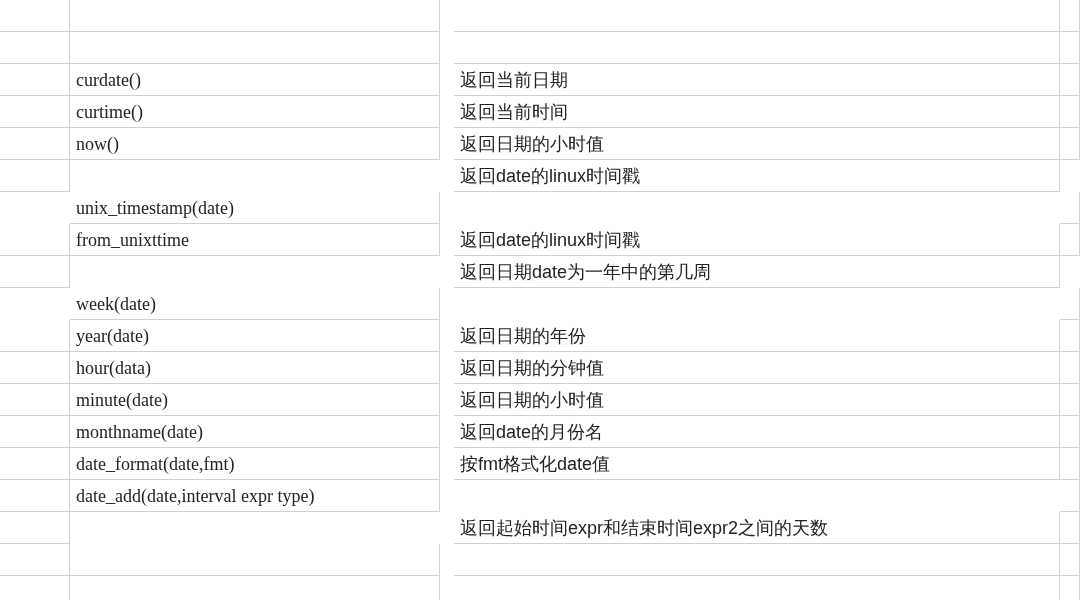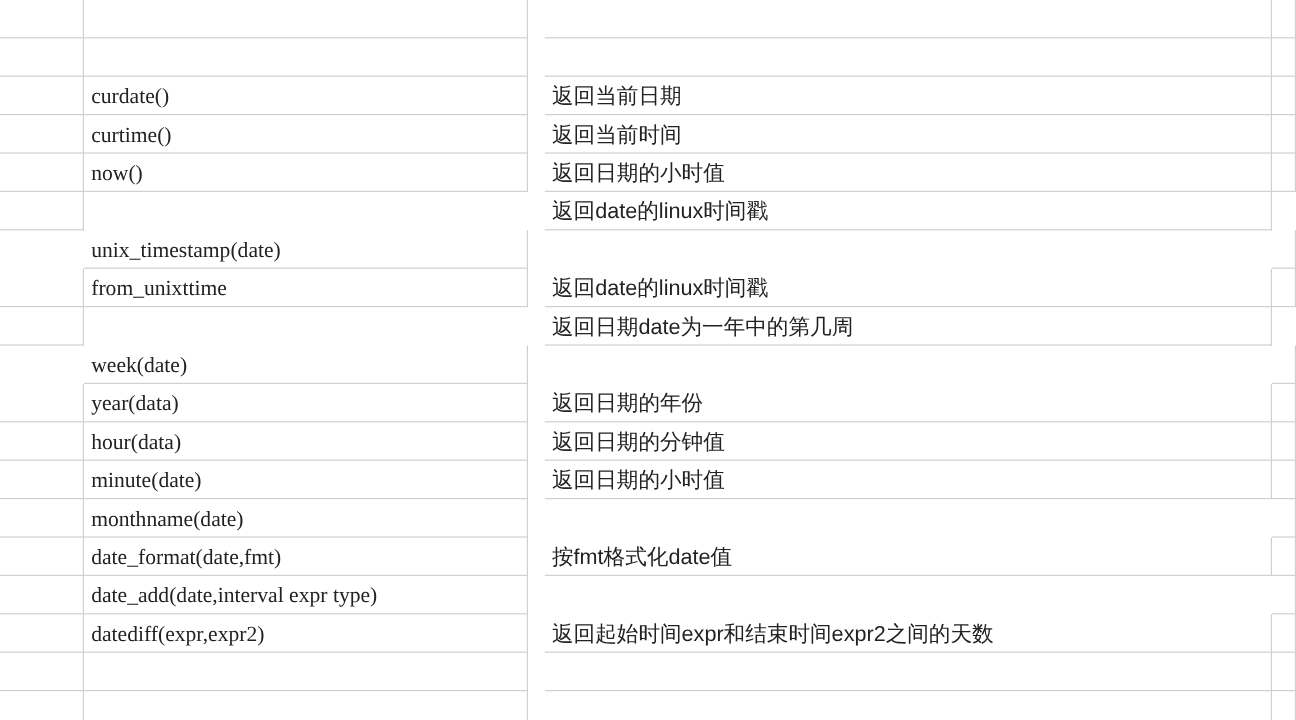--- a/index.html
+++ b/index.html
@@ -59,43 +59,43 @@
     <div class="cell colD"></div>
     <div class="cell colA"></div>
     <div class="cell colB">from_unixttime</div>
     <div class="cell colC">返回date的linux时间戳</div>
     <div class="cell colD"></div>
     <div class="cell colA"></div>
     <div class="cell colC">返回日期date为一年中的第几周</div>
     <div class="cell colB">week(date)</div>
     <div class="cell colD"></div>
     <div class="cell colA"></div>
-    <div class="cell colB">year(data)</div>
+    <div class="cell colB">year(date)</div>
     <div class="cell colC">返回日期的年份</div>
     <div class="cell colD"></div>
     <div class="cell colA"></div>
     <div class="cell colB">hour(data)</div>
     <div class="cell colC">返回日期的分钟值</div>
     <div class="cell colD"></div>
     <div class="cell colA"></div>
     <div class="cell colB">minute(date)</div>
     <div class="cell colC">返回日期的小时值</div>
     <div class="cell colD"></div>
     <div class="cell colA"></div>
     <div class="cell colB">monthname(date)</div>
+    <div class="cell colC">返回date的月份名</div>
     <div class="cell colD"></div>
     <div class="cell colA"></div>
     <div class="cell colB">date_format(date,fmt)</div>
     <div class="cell colC">按fmt格式化date值</div>
     <div class="cell colD"></div>
     <div class="cell colA"></div>
     <div class="cell colB">date_add(date,interval expr type)</div>
     <div class="cell colD"></div>
     <div class="cell colA"></div>
-    <div class="cell colB">datediff(expr,expr2)</div>
     <div class="cell colC">返回起始时间expr和结束时间expr2之间的天数</div>
     <div class="cell colD"></div>
     <div class="cell colA"></div>
     <div class="cell colB"></div>
     <div class="cell colC"></div>
     <div class="cell colD"></div>
     <div class="cell colA"></div>
     <div class="cell colB"></div>
     <div class="cell colC"></div>
     <div class="cell colD"></div>

